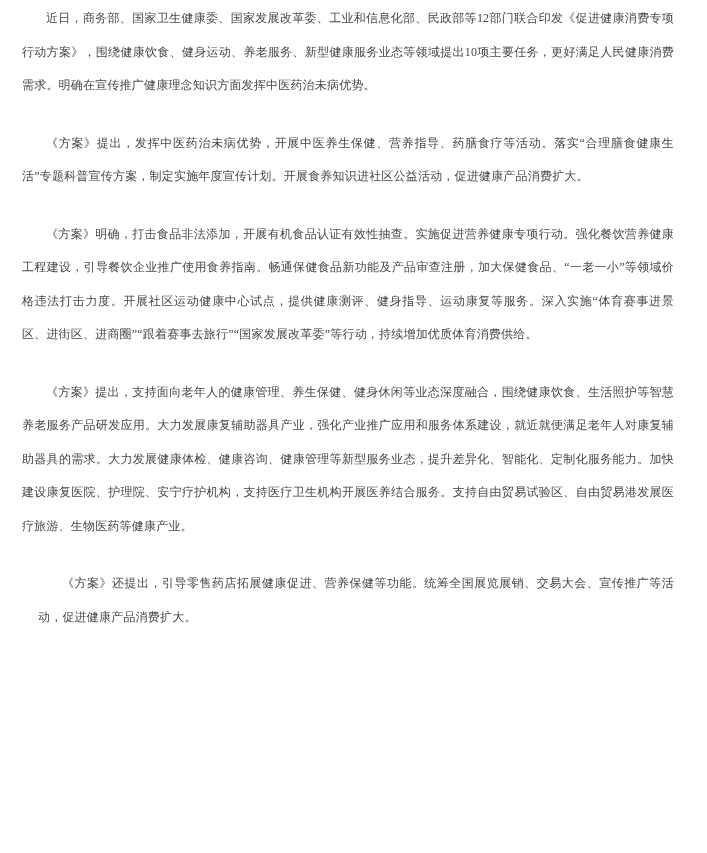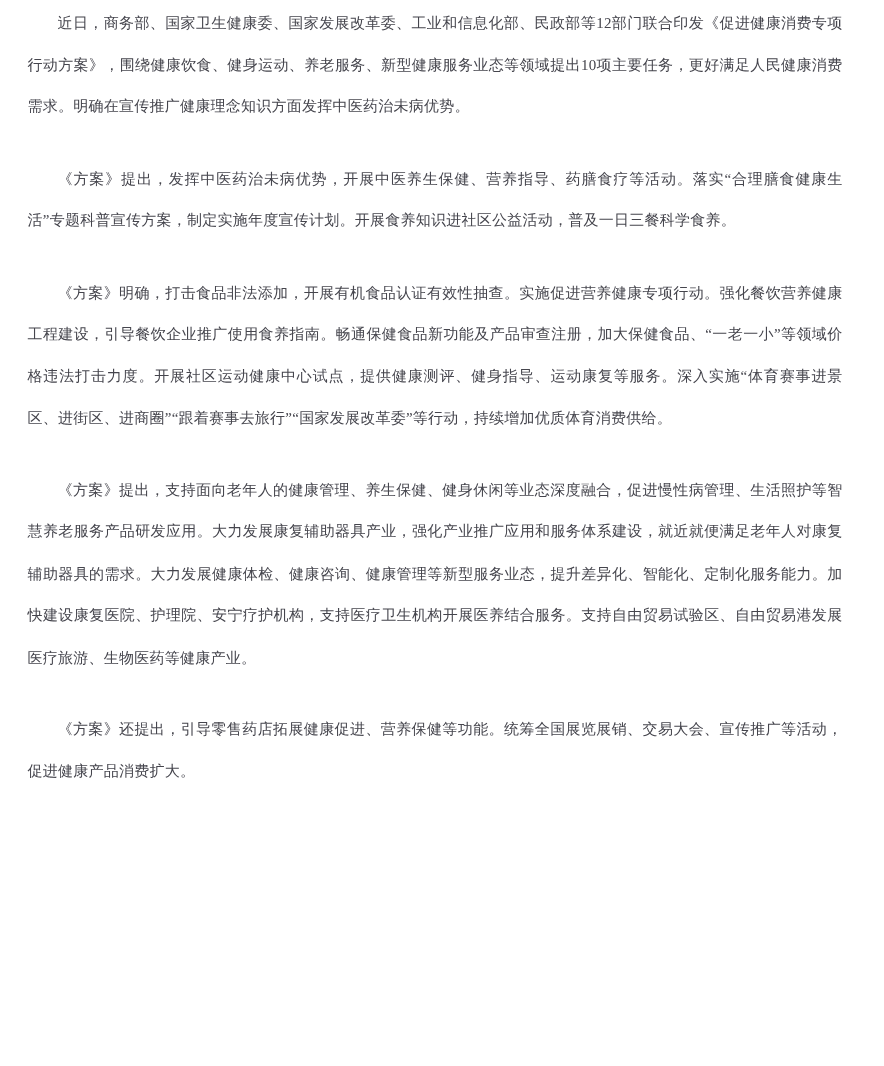--- a/index.html
+++ b/index.html
@@ -26,24 +26,25 @@
     color: #45454d;
     text-align: justify;
     text-justify: inter-ideograph;
     text-indent: 2em;
     letter-spacing: 0.2px;
     word-break: break-all;
     font-family: Liberation Serif, serif;
   }
   .para:last-child {
     margin-bottom: 0;
+    margin-left: 16px;
   }
 </style>
 </head>
 <body>
 
 <div class="article">
   <p class="para">近日，商务部、国家卫生健康委、国家发展改革委、工业和信息化部、民政部等12部门联合印发《促进健康消费专项行动方案》，围绕健康饮食、健身运动、养老服务、新型健康服务业态等领域提出10项主要任务，更好满足人民健康消费需求。明确在宣传推广健康理念知识方面发挥中医药治未病优势。</p>
-  <p class="para">《方案》提出，发挥中医药治未病优势，开展中医养生保健、营养指导、药膳食疗等活动。落实“合理膳食健康生活”专题科普宣传方案，制定实施年度宣传计划。开展食养知识进社区公益活动，普及一日三餐科学食养。</p>
+  <p class="para">《方案》提出，发挥中医药治未病优势，开展中医养生保健、营养指导、药膳食疗等活动。落实“合理膳食健康生活”专题科普宣传方案，制定实施年度宣传计划。开展食养知识进社区公益活动，促进健康产品消费扩大。</p>
   <p class="para">《方案》明确，打击食品非法添加，开展有机食品认证有效性抽查。实施促进营养健康专项行动。强化餐饮营养健康工程建设，引导餐饮企业推广使用食养指南。畅通保健食品新功能及产品审查注册，加大保健食品、“一老一小”等领域价格违法打击力度。开展社区运动健康中心试点，提供健康测评、健身指导、运动康复等服务。深入实施“体育赛事进景区、进街区、进商圈”“跟着赛事去旅行”“国家发展改革委”等行动，持续增加优质体育消费供给。</p>
-  <p class="para">《方案》提出，支持面向老年人的健康管理、养生保健、健身休闲等业态深度融合，促进慢性病管理、生活照护等智慧养老服务产品研发应用。大力发展康复辅助器具产业，强化产业推广应用和服务体系建设，就近就便满足老年人对康复辅助器具的需求。大力发展健康体检、健康咨询、健康管理等新型服务业态，提升差异化、智能化、定制化服务能力。加快建设康复医院、护理院、安宁疗护机构，支持医疗卫生机构开展医养结合服务。支持自由贸易试验区、自由贸易港发展医疗旅游、生物医药等健康产业。</p>
+  <p class="para">《方案》提出，支持面向老年人的健康管理、养生保健、健身休闲等业态深度融合，围绕健康饮食、生活照护等智慧养老服务产品研发应用。大力发展康复辅助器具产业，强化产业推广应用和服务体系建设，就近就便满足老年人对康复辅助器具的需求。大力发展健康体检、健康咨询、健康管理等新型服务业态，提升差异化、智能化、定制化服务能力。加快建设康复医院、护理院、安宁疗护机构，支持医疗卫生机构开展医养结合服务。支持自由贸易试验区、自由贸易港发展医疗旅游、生物医药等健康产业。</p>
   <p class="para">《方案》还提出，引导零售药店拓展健康促进、营养保健等功能。统筹全国展览展销、交易大会、宣传推广等活动，促进健康产品消费扩大。</p>
 </div>
 
 </body></html>

